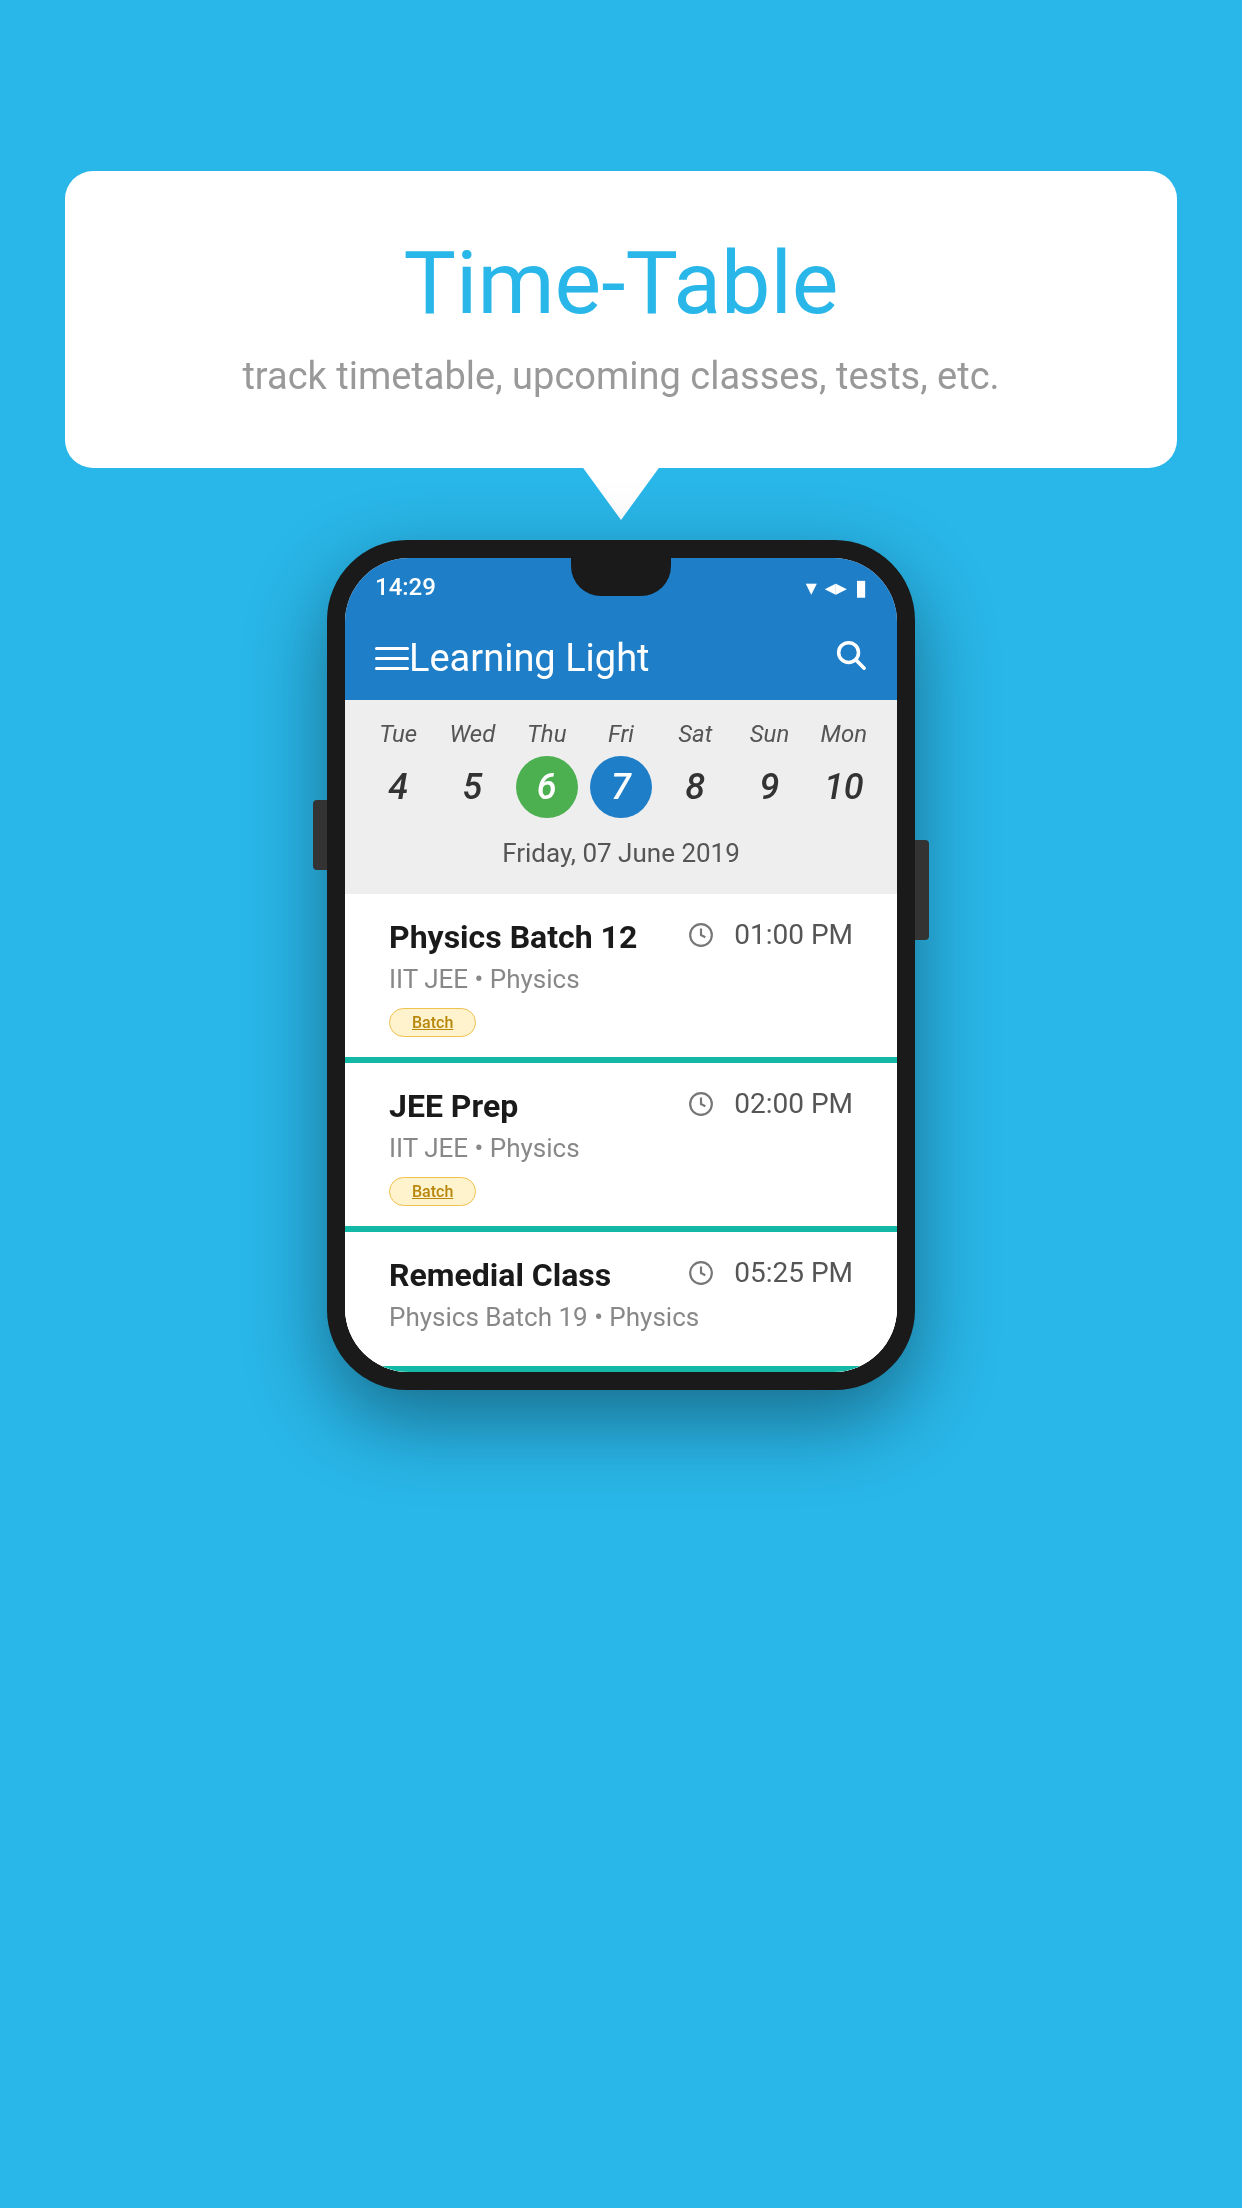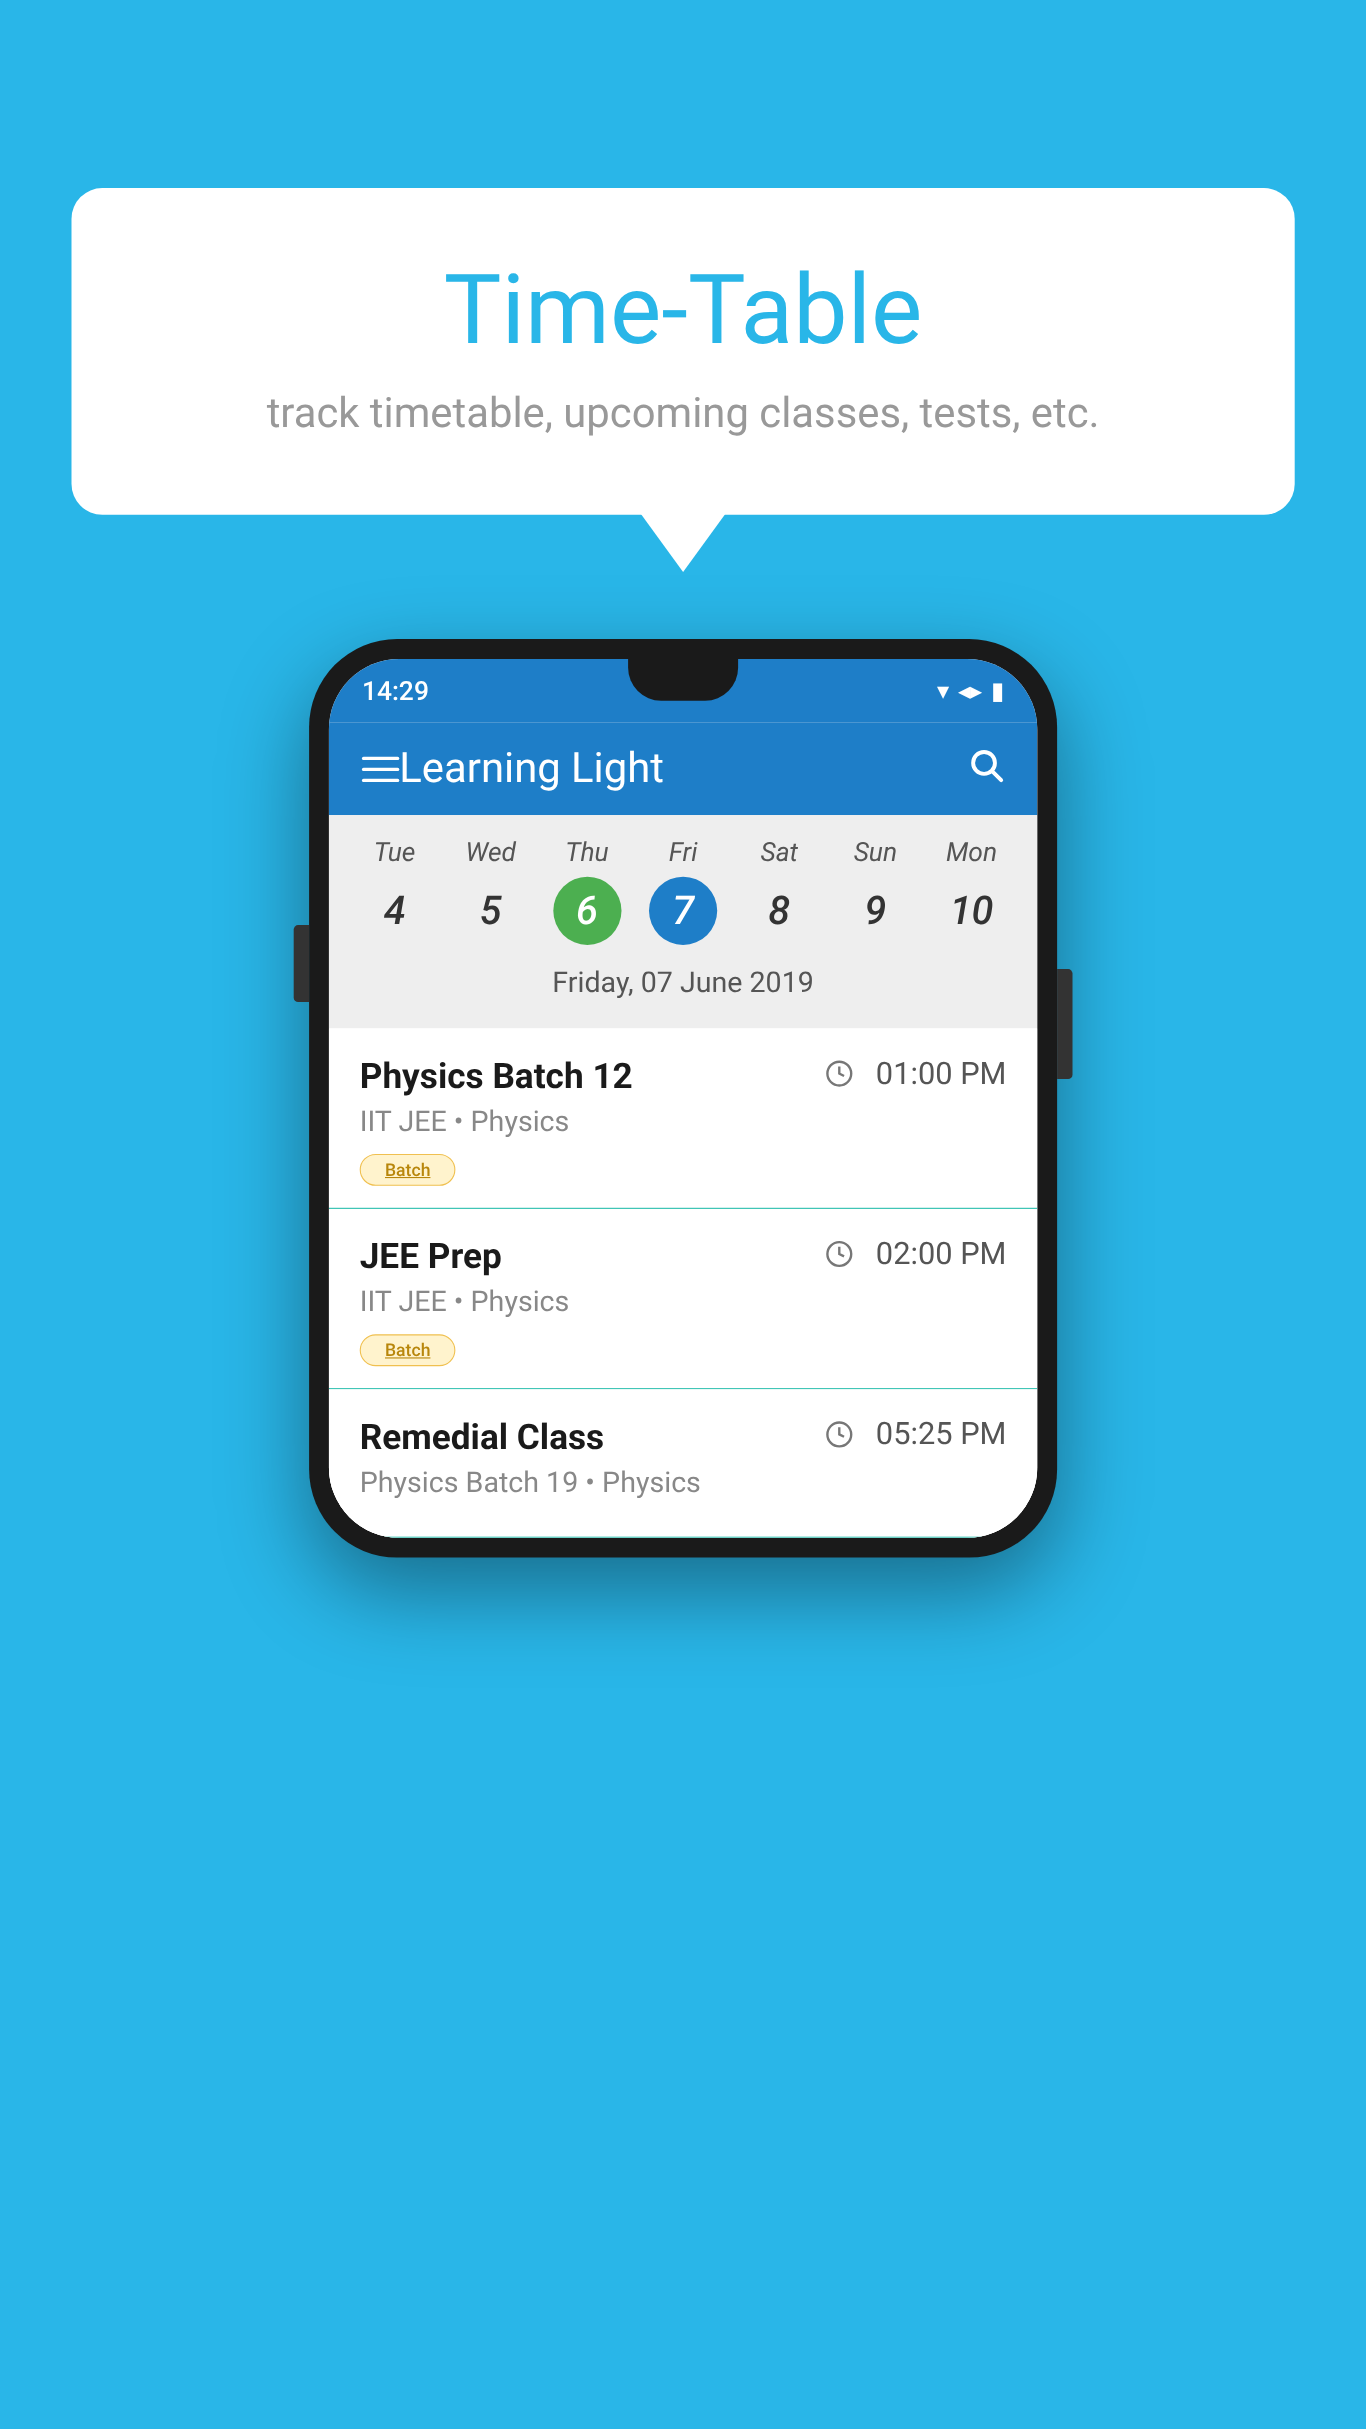--- a/index.html
+++ b/index.html
@@ -59,22 +59,21 @@
       color: #999;
       font-weight: 400;
     }
 
     
     .phone-wrapper {
       position: absolute;
       top: 540px;
       left: 50%;
       transform: translateX(-50%);
-      width: 680px;
-      margin-top: 41px;
+      width: 588px;
     }
 
     .phone-outer {
       background: #1a1a1a;
       border-radius: 80px;
       padding: 18px;
       position: relative;
       box-shadow: 0 30px 80px rgba(0,0,0,0.4);
     }
 
@@ -240,22 +239,22 @@
       padding: 10px 0 16px;
     }
 
     
     .class-list {
       background: white;
     }
 
     .class-item {
       background: white;
-      padding: 24px 28px 20px;
-      border-bottom: 1px solid #14b8a6;
+      padding: 24px 44px 20px;
+      border-bottom: 6px solid #14b8a6;
     }
 
     .class-item-header {
       display: flex;
       justify-content: space-between;
       align-items: flex-start;
       margin-bottom: 8px;
     }
 
     .class-name {

